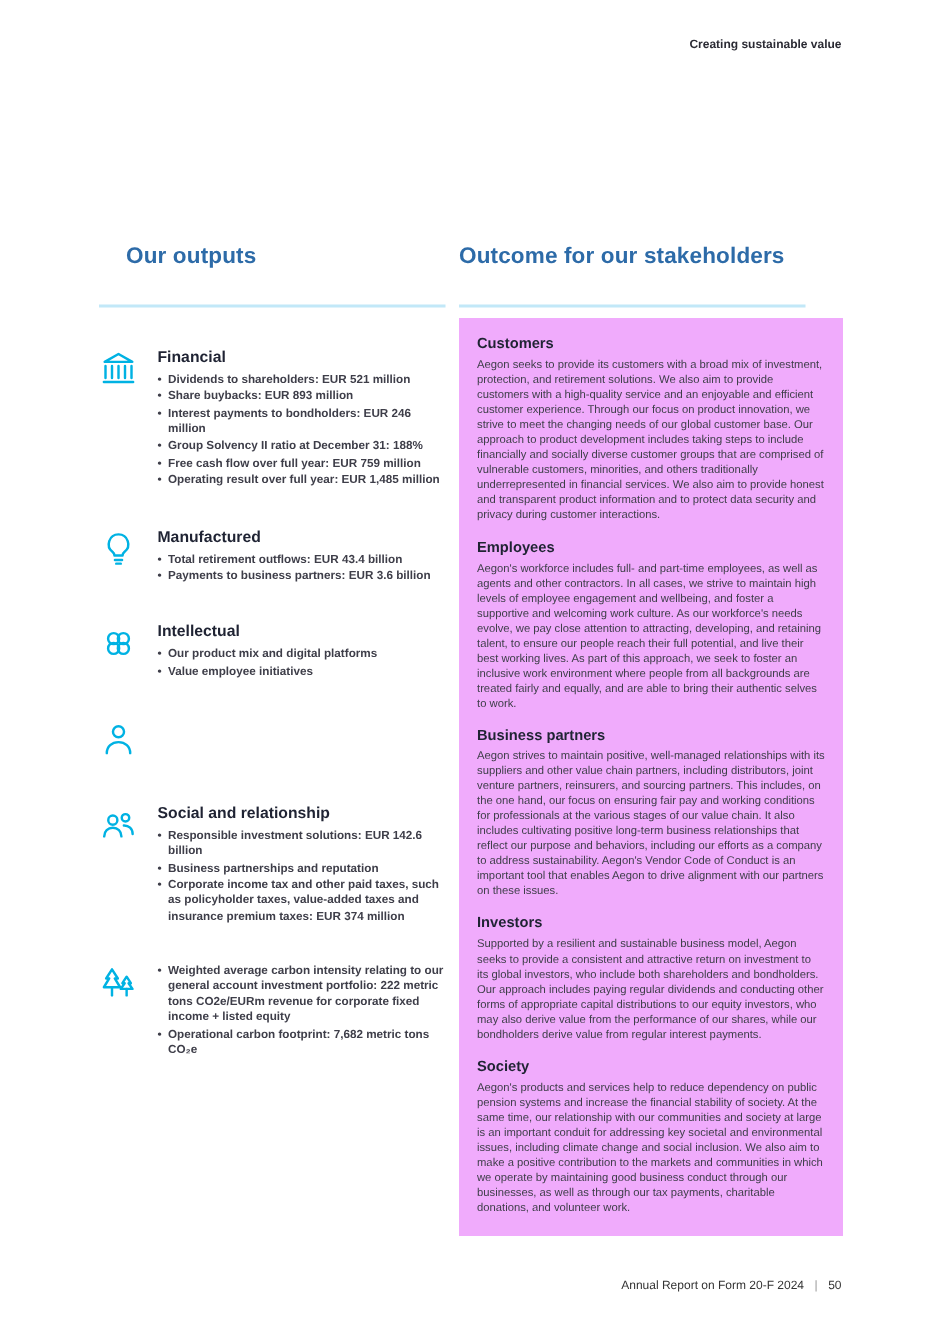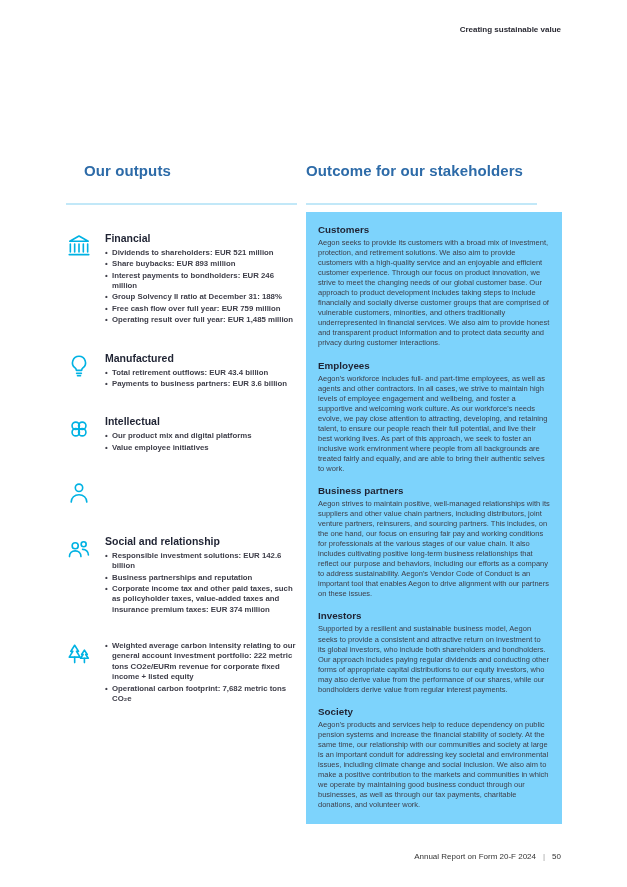--- a/index.html
+++ b/index.html
@@ -23,21 +23,21 @@
   .cap{display:flex;gap:9px;margin-bottom:25px;}
   .cap-icon{flex:0 0 30px;padding-top:1px;}
   .cap-icon svg{width:26px;height:26px;stroke:#00b2e3;fill:none;stroke-width:1.5;stroke-linecap:round;stroke-linejoin:round;}
   .cap-body h3{margin:0 0 4px;font-size:10.5px;color:#1f2333;}
   .cap-body ul{margin:0;padding:0;list-style:none;}
   .cap-body li{position:relative;padding-left:7px;font-size:7.8px;line-height:1.33;color:#3e3e49;margin-bottom:1px;font-weight:bold;}
   .cap-body li::before{content:"\2022";position:absolute;left:0;top:0;}
 
   .panel{
     position:absolute;left:306px;top:212px;width:256px;box-sizing:border-box;
-    background:#7dd3fc;padding:10px 12px 14px 12px;
+    background:#f0abfc;padding:10px 12px 14px 12px;
   }
   .stake h3{margin:11px 0 3px;font-size:9.8px;color:#1f2333;}
   .stake.first h3{margin-top:2px;}
   .stake p{margin:0;font-size:7.5px;line-height:1.34;color:#3e3e49;}
 
   .footer{position:absolute;right:66px;bottom:26px;font-size:8px;color:#333;}
   .footer .sep{margin:0 7px;color:#999;}
 </style>
 </head>
 <body>

